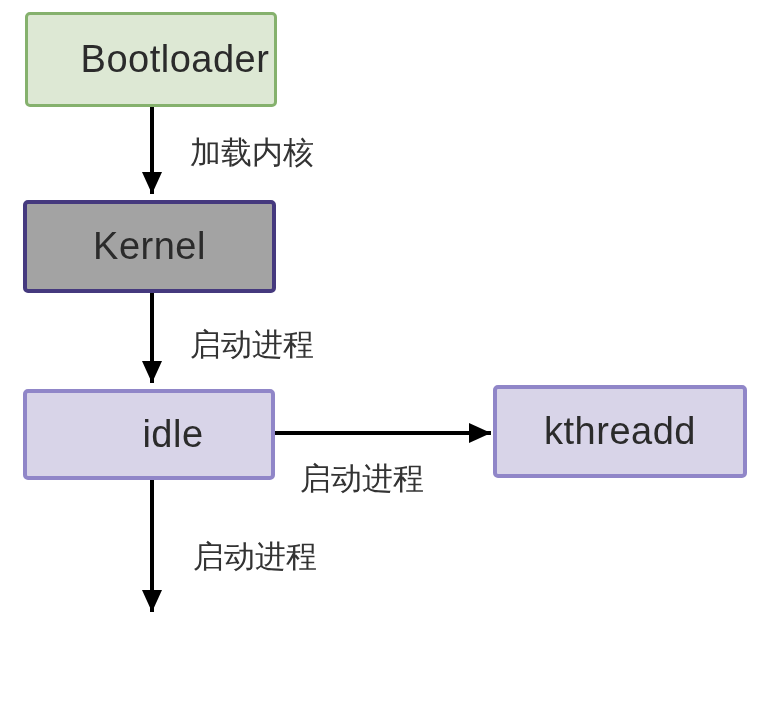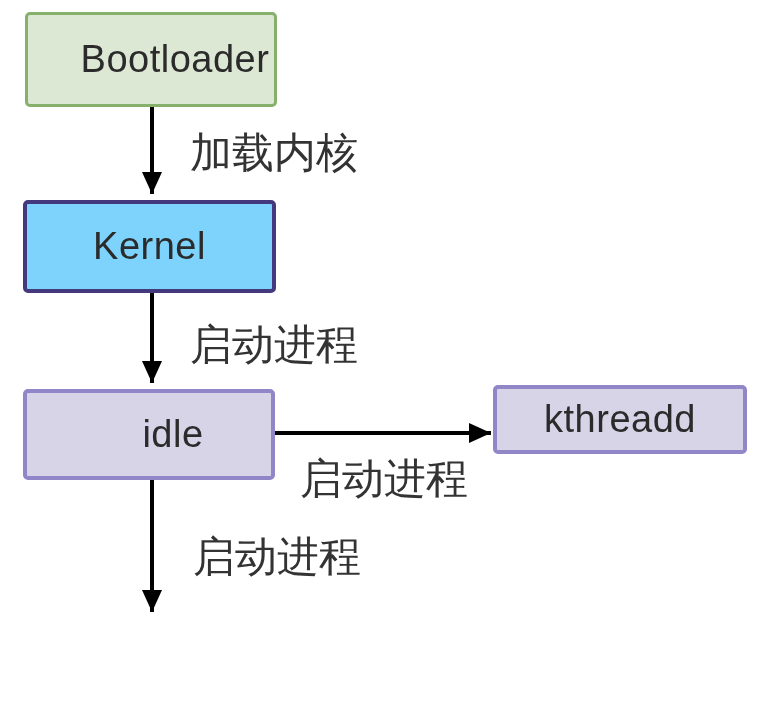--- a/index.html
+++ b/index.html
@@ -28,25 +28,25 @@
     display: flex;
     align-items: center;
     justify-content: center;
     font-size: 38px;
     color: #2b2b2b;
     letter-spacing: 0.5px;
   }
   .node-bootloader { left: 25px;  top: 12px;  width: 252px; height: 95px; border-width: 3px; padding-left: 48px; }
   .node-kernel     { left: 23px;  top: 200px; width: 253px; height: 93px; }
   .node-idle       { left: 23px;  top: 389px; width: 252px; height: 91px; }
-  .node-kthreadd   { left: 493px; top: 385px; width: 254px; height: 69px; }
+  .node-kthreadd   { left: 493px; top: 385px; width: 254px; height: 93px; }
   .node-init       { left: 23px;  top: 622px; width: 254px; height: 90px; border-width: 5px; }
   .edge-label {
     position: absolute;
-    font-size: 42px;
+    font-size: 31px;
     line-height: 42px;
     color: #333333;
     white-space: nowrap;
   }
   .label-load-kernel      { left: 190px; top: 132px; }
   .label-start-idle       { left: 190px; top: 324px; }
   .label-start-kthreadd   { left: 300px; top: 458px; }
   .label-start-init       { left: 193px; top: 536px; }
 </style>
 </head>
@@ -63,21 +63,21 @@
     <line x1="152" y1="107" x2="152" y2="194" stroke="#000000" stroke-width="4" marker-end="url(#arrowhead)"></line>
     <line x1="152" y1="293" x2="152" y2="383" stroke="#000000" stroke-width="4" marker-end="url(#arrowhead)"></line>
     <line x1="275" y1="433" x2="491" y2="433" stroke="#000000" stroke-width="4" marker-end="url(#arrowhead)"></line>
     <line x1="152" y1="480" x2="152" y2="612" stroke="#000000" stroke-width="4" marker-end="url(#arrowhead)"></line>
   </svg>
 
   <div class="node node-bootloader" style="background: rgb(221, 232, 212); border-color: rgb(133, 177, 109);">
     <span>Bootloader</span>
   </div>
 
-  <div class="node node-kernel" style="background: #7dd3fc; border-color: rgb(69, 57, 126);">
+  <div class="node node-kernel" style="background: #a3a3a3; border-color: rgb(69, 57, 126);">
     <span>Kernel</span>
   </div>
 
   <div class="node node-idle" style="background: rgb(216, 212, 232); border-color: rgb(144, 134, 200); padding-left: 48px;">
     <span>idle</span>
   </div>
 
   <div class="node node-kthreadd" style="background: rgb(216, 212, 232); border-color: rgb(144, 134, 200);">
     <span>kthreadd</span>
   </div>

